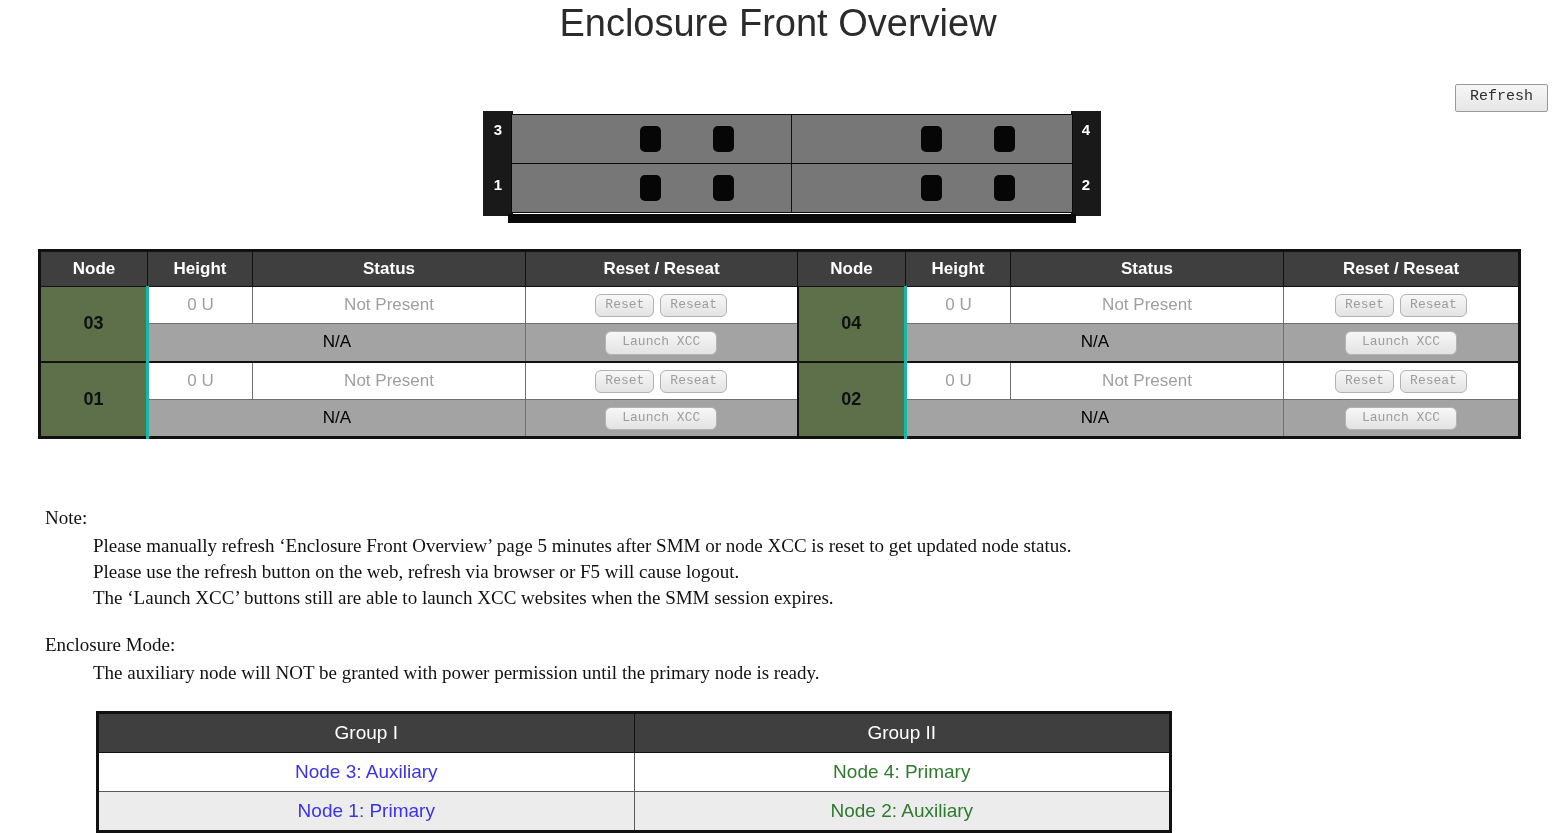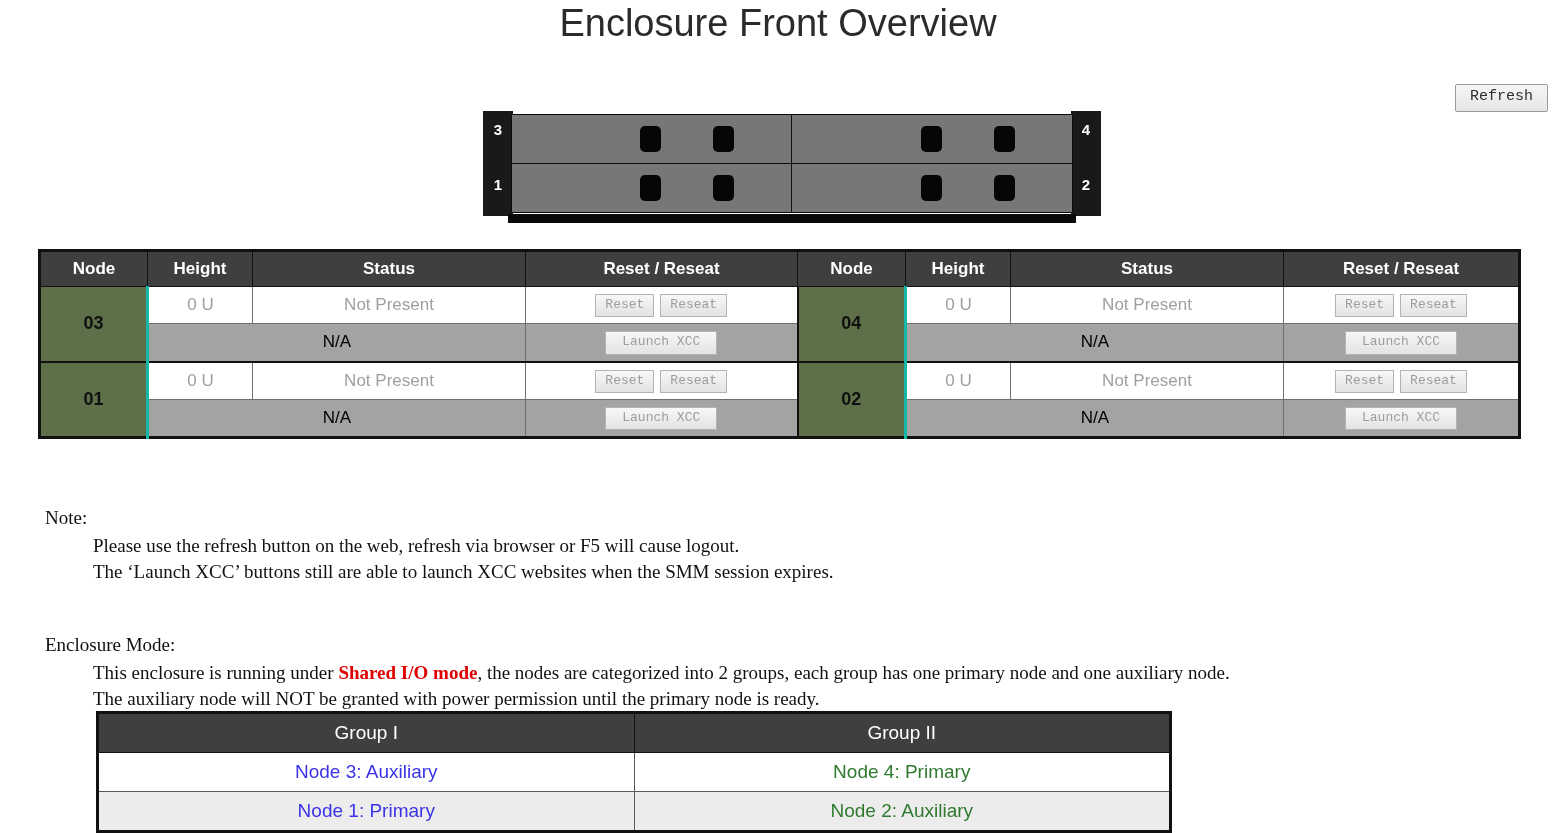--- a/index.html
+++ b/index.html
@@ -159,21 +159,21 @@
   #node-table td.alt    { background: #a3a3a3; }
   #node-table tr.sep td { border-top: 2px solid #111111; }
   #node-table td.grp-edge-l { border-left: 2px solid #111111; }
 
   .mini-btn {
     font-family: "Liberation Mono", monospace;
     font-size: 13px;
     color: #9d9d9d;
     background: linear-gradient(#f7f7f7, #e3e3e3);
     border: 1px solid #b3b3b3;
-    border-radius: 0;
+    border-radius: 6px;
     padding: 3px 9px 4px 9px;
     margin: 0 3px;
     line-height: 1.1;
   }
   .mini-btn.wide { padding: 3px 16px 4px 16px; }
 
   
   .serif-block {
     position: absolute;
     font-family: "Liberation Serif", serif;
@@ -337,27 +337,27 @@
       <td class="alt" colspan="2">N/A</td>
       <td class="alt">
         <button class="mini-btn wide">Launch XCC</button>
       </td>
     </tr>
   </tbody>
 </table>
 
 <div id="note-block" class="serif-block">
   <div class="note-heading">Note:</div>
+  <div class="note-line">Please manually refresh ‘Enclosure Front Overview’ page 5 minutes after SMM or node XCC is reset to get updated node status.</div>
   <div class="note-line">Please use the refresh button on the web, refresh via browser or F5 will cause logout.</div>
   <div class="note-line">The ‘Launch XCC’ buttons still are able to launch XCC websites when the SMM session expires.</div>
 </div>
 
 <div id="mode-block" class="serif-block">
   <div class="note-heading">Enclosure Mode:</div>
-  <div class="note-line"><span>This enclosure is running under </span><span class="hl-red">Shared I/O mode</span><span>, the nodes are categorized into 2 groups, each group has one primary node and one auxiliary node.</span></div>
   <div class="note-line">The auxiliary node will NOT be granted with power permission until the primary node is ready.</div>
 </div>
 
 <table id="group-table">
   <thead>
     <tr>
       <th>Group I</th>
       <th>Group II</th>
     </tr>
   </thead>

